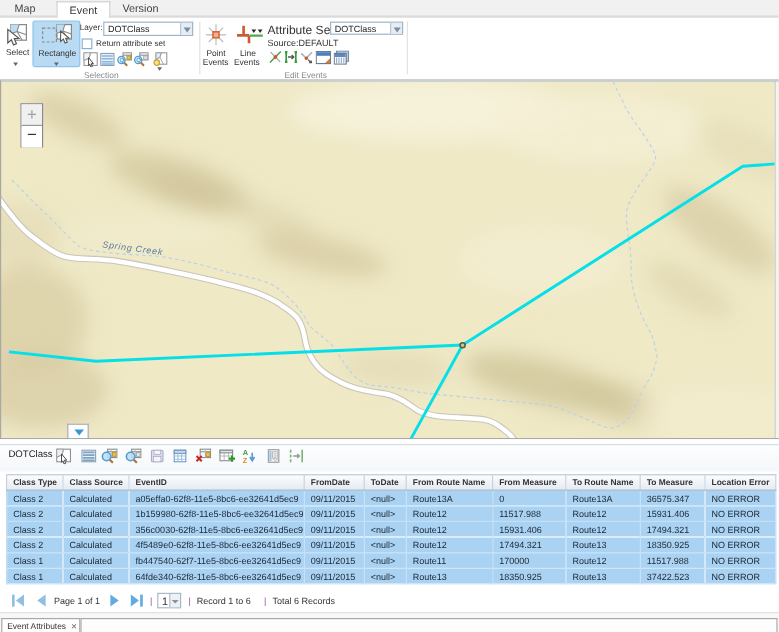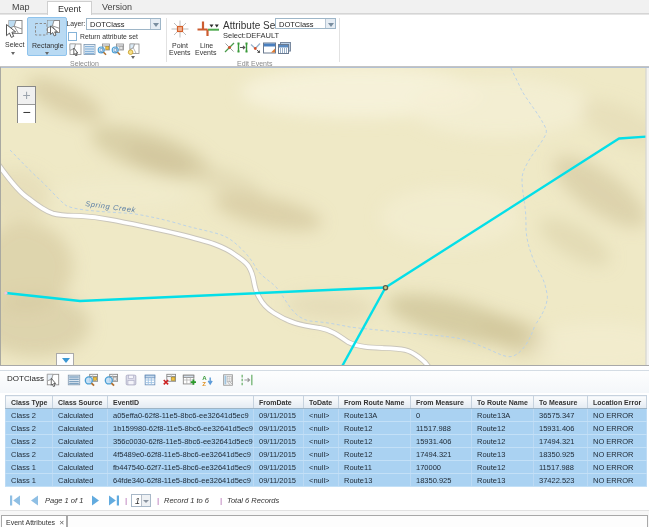--- a/index.html
+++ b/index.html
@@ -34,21 +34,21 @@
 #ptoolbar .lbl { position:absolute; left:7px; top:8px; font-size:8px; color:#222; }
 .ticon { position:absolute; top:7px; width:14px; height:14px; }
 
 #grid { position:absolute; left:5px; top:29px; width:641px; }
 #grid table { border-collapse:collapse; table-layout:fixed; width:641px; font-size:7.5px;padding-left:32px; }
 #grid th { height:13px; background:linear-gradient(#fbfcfd,#e3eaf2); border-bottom:1px solid #9db4c6; border-right:1px solid #c6d2de; border-top:1px solid #c6d2de; font-weight:bold; font-size:7px; color:#333; text-align:left; padding:0 0 0 5px; overflow:hidden; white-space:nowrap; }
 #grid th:first-child { border-left:1px solid #c6d2de; }
 #grid td { height:13px; background:#aad2f2; border-bottom:1px solid #c3e0f7; border-right:1px solid #bcdaf4; color:#1c2733; padding:0 0 0 5px; overflow:hidden; white-space:nowrap; }
 #grid td:first-child { border-left:1px solid #bcdaf4; }
 
-#pager { position:absolute; left:0; top:125px; width:603px; height:20px; font-size:7.5px; color:#333;font-style:italic; }
+#pager { position:absolute; left:0; top:125px; width:603px; height:20px; font-size:7.5px; color:#333; }
 .parr { position:absolute; top:4px; }
 
 #btabs { position:absolute; left:0; top:144px; width:649px; height:18px; background:#f7f7f7; border-top:1px solid #e2e2e2; }
 #btab1 { position:absolute; left:1px; top:3.5px; width:66px; height:15px; background:#fff; border:1px solid #a8a8a8; border-bottom:none; font-size:7px; color:#333; line-height:13px; padding-left:4px; }
 #btabrest { position:absolute; left:67px; top:3.5px; right:1px; height:13px; background:#fdfdfd; border:1px solid #a8a8a8; }
 </style>
 </head>
 <body>
 <div id="app">
 
@@ -184,21 +184,21 @@
       <path d="M20.8 4.5 l4 0 l-2 3 Z" fill="#2a2a2a"></path>
     </svg>
     <div class="rlabel" style="left:200px;top:26.5px;">Line</div>
     <div class="rlabel" style="left:195px;top:33.5px;">Events</div>
 
     <div class="rlabel" style="left:223px;top:4.5px;font-size:10px;">Attribute Set:</div>
     <div class="ddbox" style="left:275px;top:3px;width:61px;height:10.5px;">
       <div class="ddtext">DOTClass</div>
         <div class="ddarrow"></div>
     </div>
-    <div class="rlabel" style="left:223px;top:15.5px;font-size:7.5px;">Select:DEFAULT</div>
+    <div class="rlabel" style="left:223px;top:15.5px;font-size:7.5px;">Source:DEFAULT</div>
     <div class="grplabel" style="left:237px;">Edit Events</div>
     <div class="vsep" style="left:339px;"></div>
   </div>
 
   <div class="abs" id="map"><div style="position:absolute;left:0;top:0;width:649px;height:1px;background:#b2c0d2;z-index:5;"></div><div style="position:absolute;left:0;top:0;width:1px;height:298px;background:#a9a9a1;z-index:5;"></div>
     <svg width="649" height="298" viewBox="0 0 649 298">
       <defs>
         <filter id="blur8" x="-50%" y="-50%" width="200%" height="200%">
             <feGaussianBlur stdDeviation="8"></feGaussianBlur>
           </filter>

